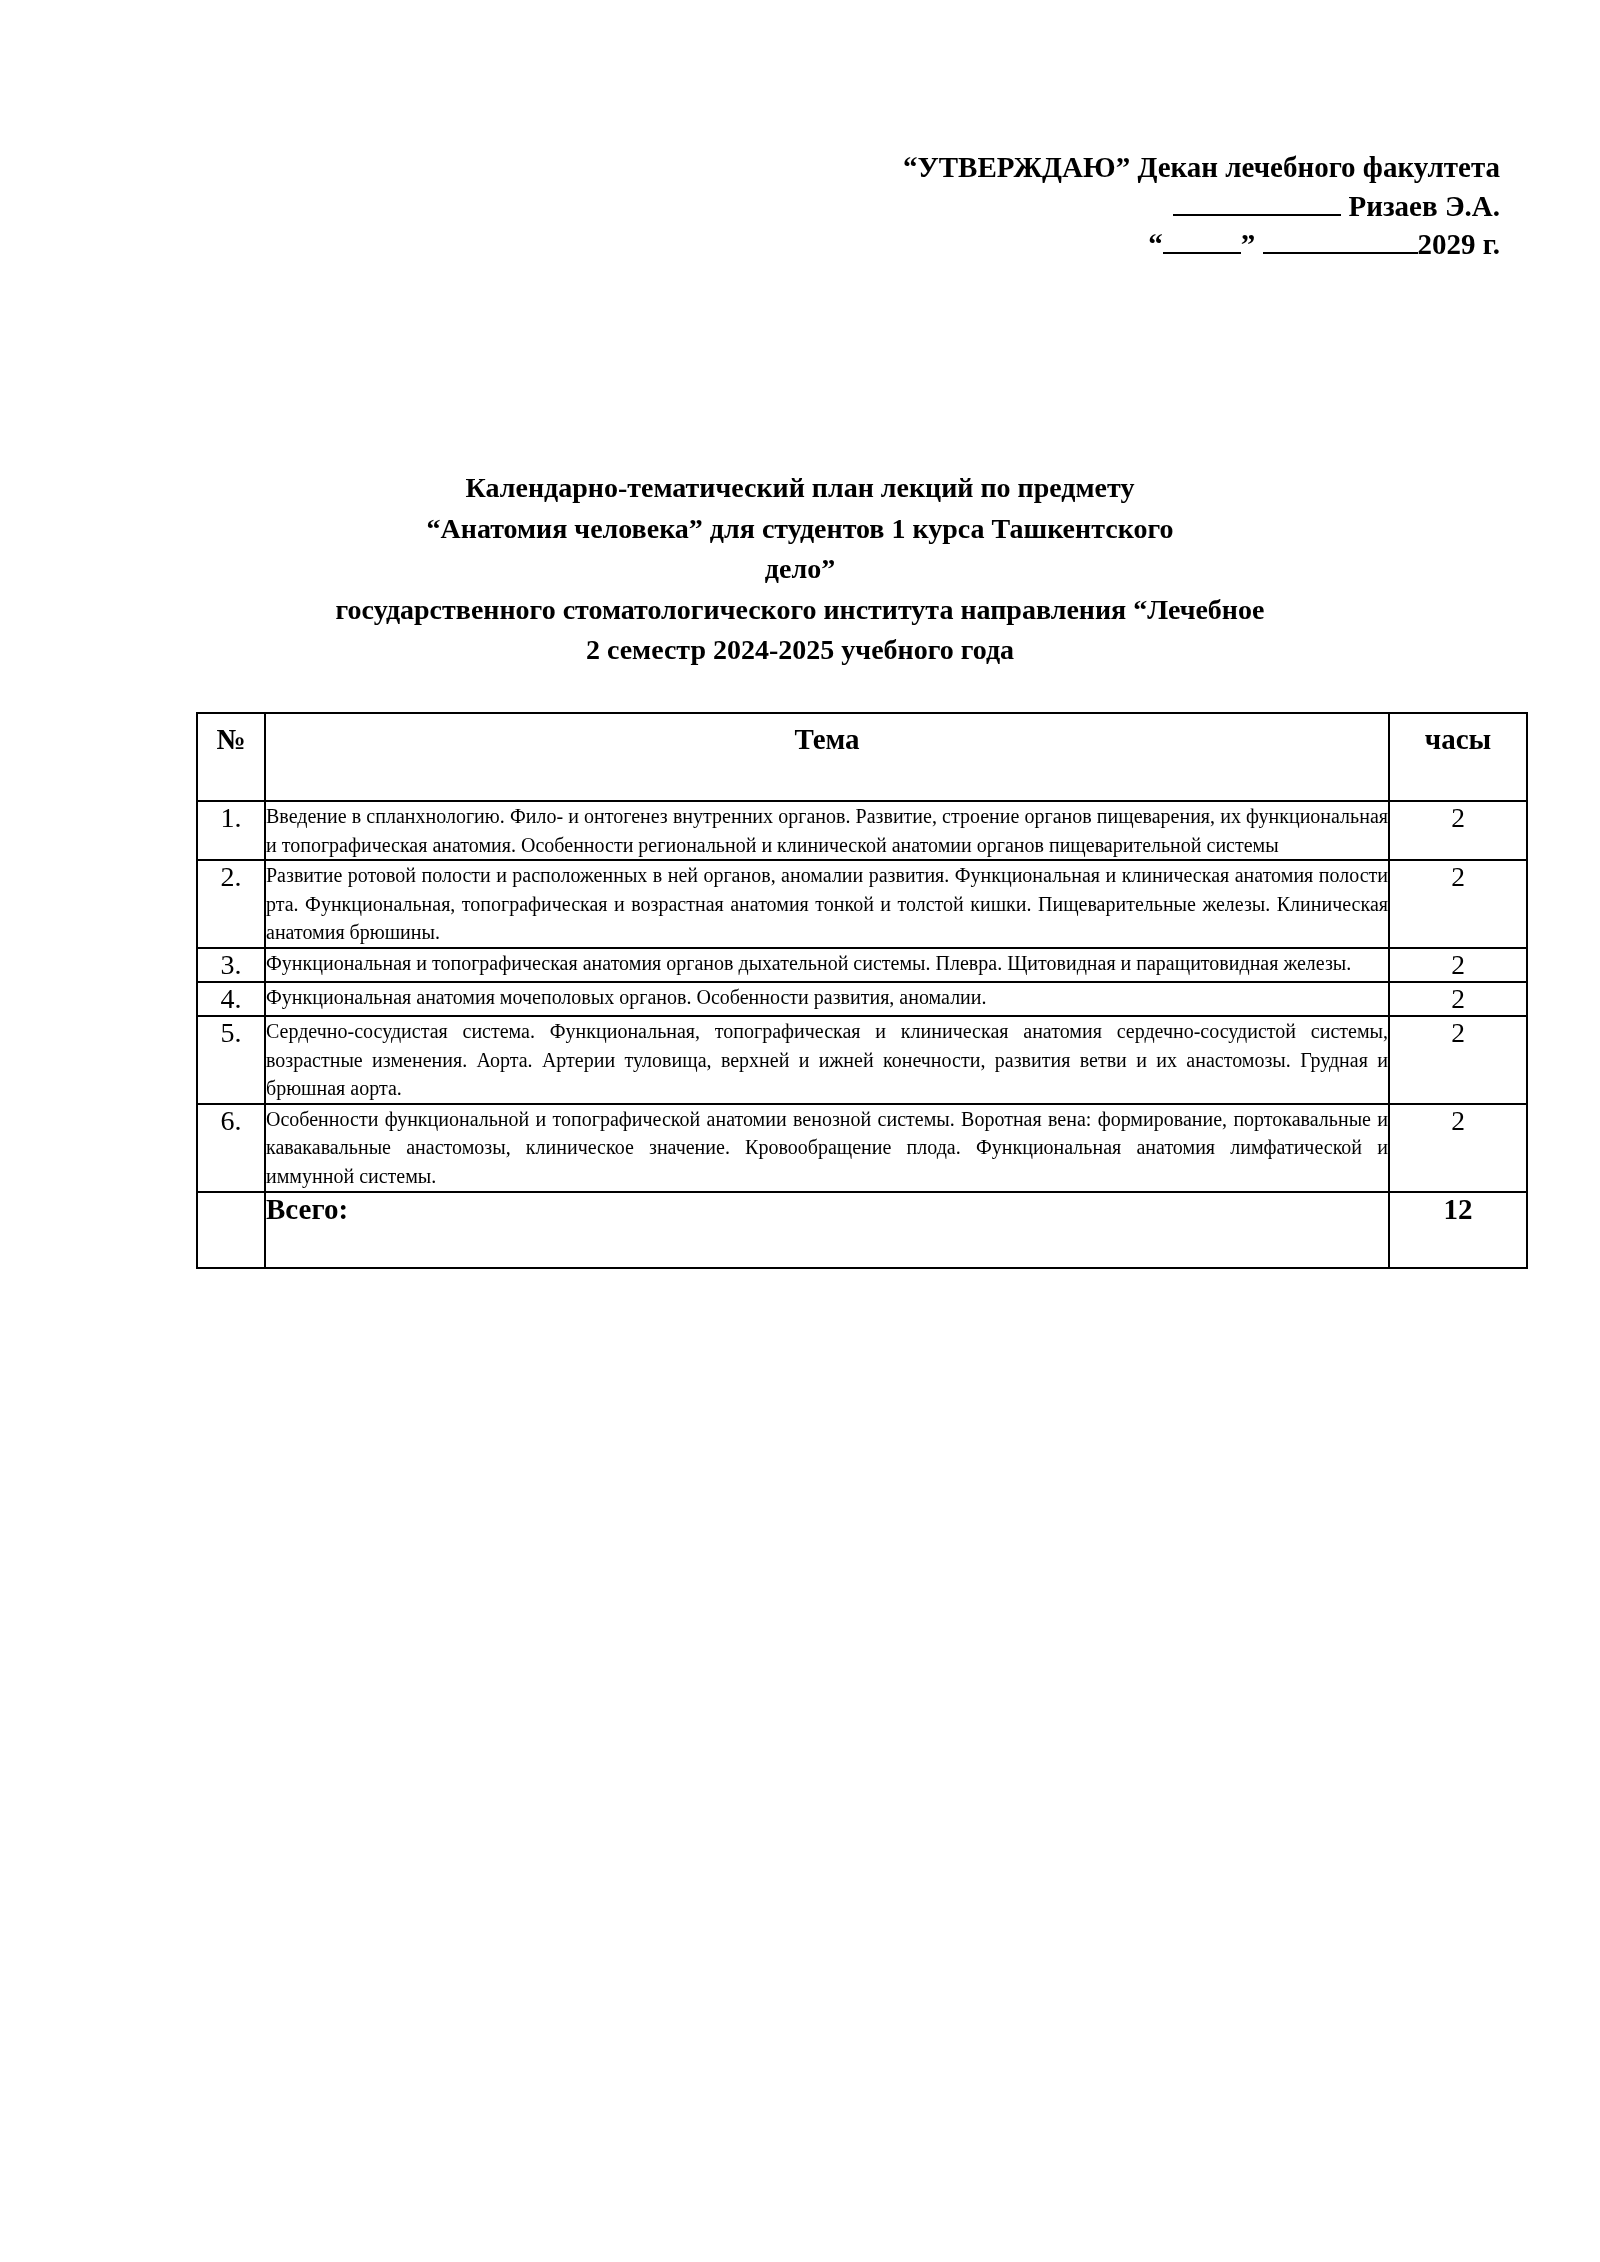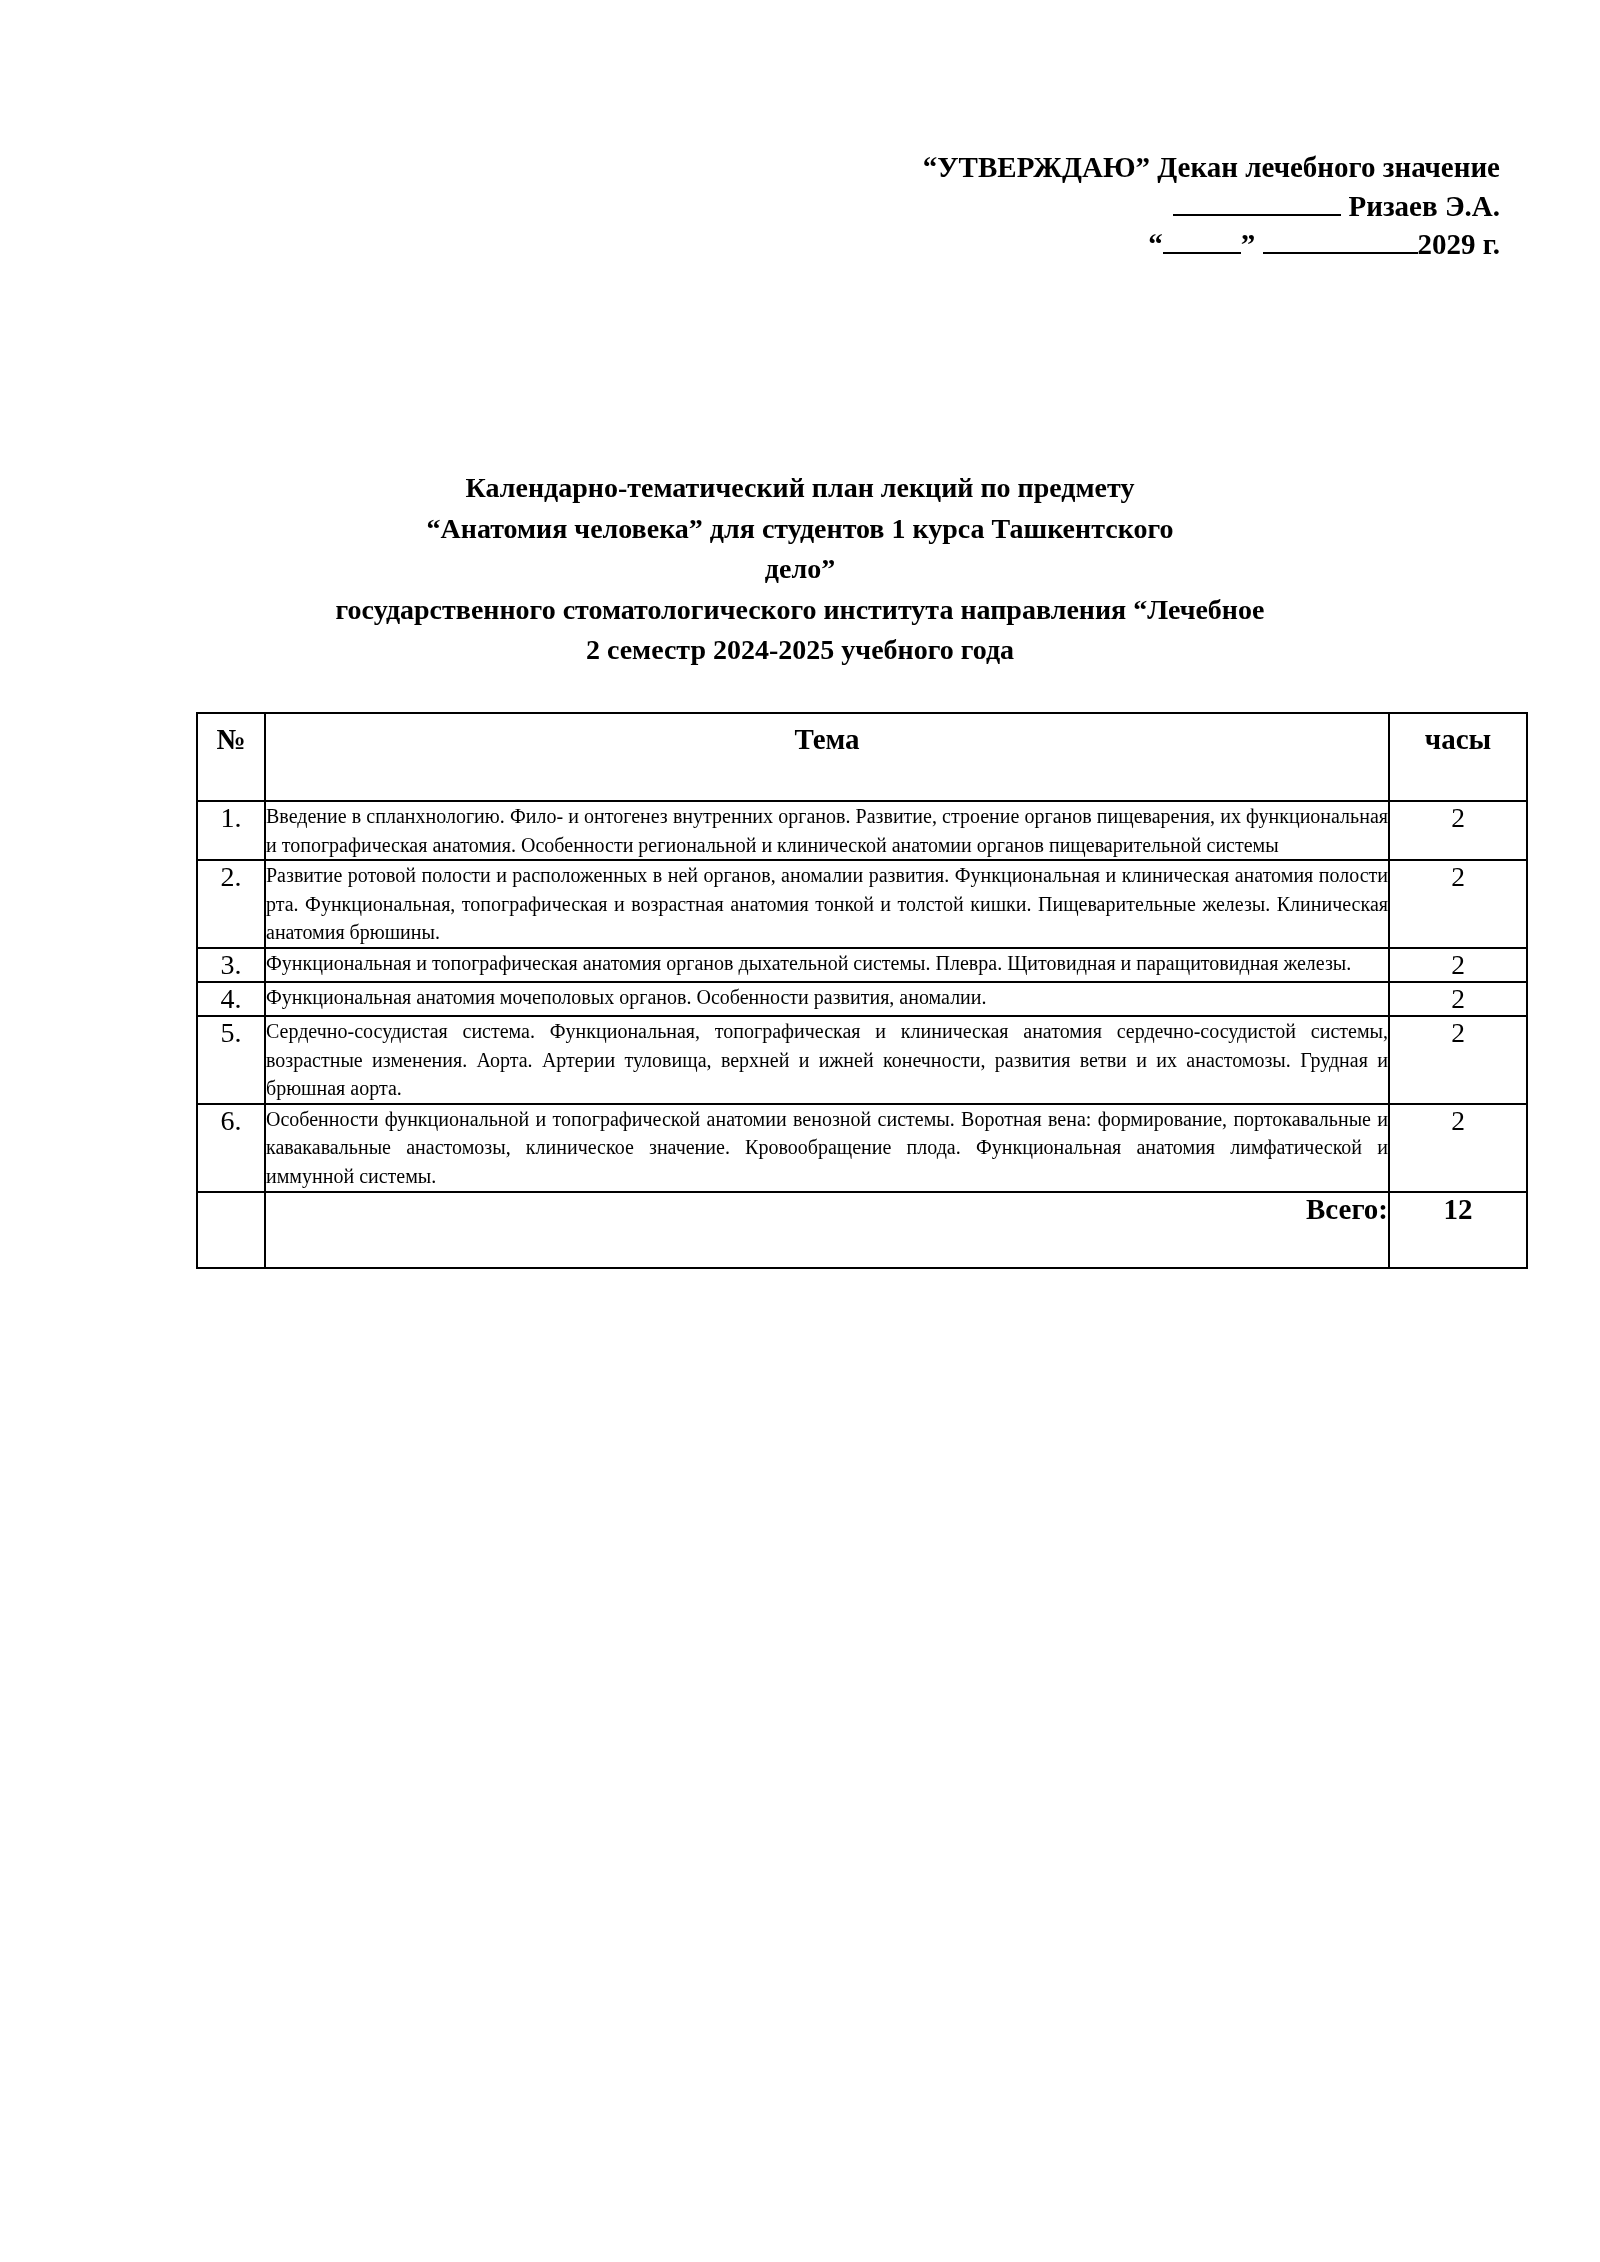--- a/index.html
+++ b/index.html
@@ -115,21 +115,21 @@
     vertical-align: top;
     font-size: 27.5px;
     padding-top: 8px;
   }
 
   
   tr.total td {
     height: 74px;
   }
   td.total-label {
-    text-align: right;
+    text-align: left;
     font-weight: bold;
     font-size: 29px;
     vertical-align: middle;
     padding-right: 14px;
     border-radius: 30px;
   }
   td.total-hours {
     text-align: center;
     font-weight: bold;
     font-size: 29px;
@@ -139,21 +139,21 @@
     vertical-align: middle;
   }
 </style>
 </head>
 <body>
 
 <div class="page">
 
   <div class="approval">
     <span class="ln">“УТВЕРЖДАЮ”</span>
-    <span class="ln">Декан лечебного значение</span>
+    <span class="ln">Декан лечебного факултета</span>
     <span class="ln-sign"><span class="blank blank-long"></span> <span>Ризаев Э.А.</span></span>
     <span class="ln-sign"><span>“</span><span class="blank blank-short"></span><span>”</span> <span class="blank blank-mid"></span><span>2029 г.</span></span>
   </div>
 
   <div class="title-block">
     <span class="tline">Календарно-тематический план лекций по предмету</span>
     <span class="tline">“Анатомия человека” для студентов 1 курса Ташкентского</span>
     <span class="tline">дело”</span>
     <span class="tline">государственного стоматологического института направления “Лечебное</span>
     <span class="tline">2 семестр 2024-2025 учебного года</span>

